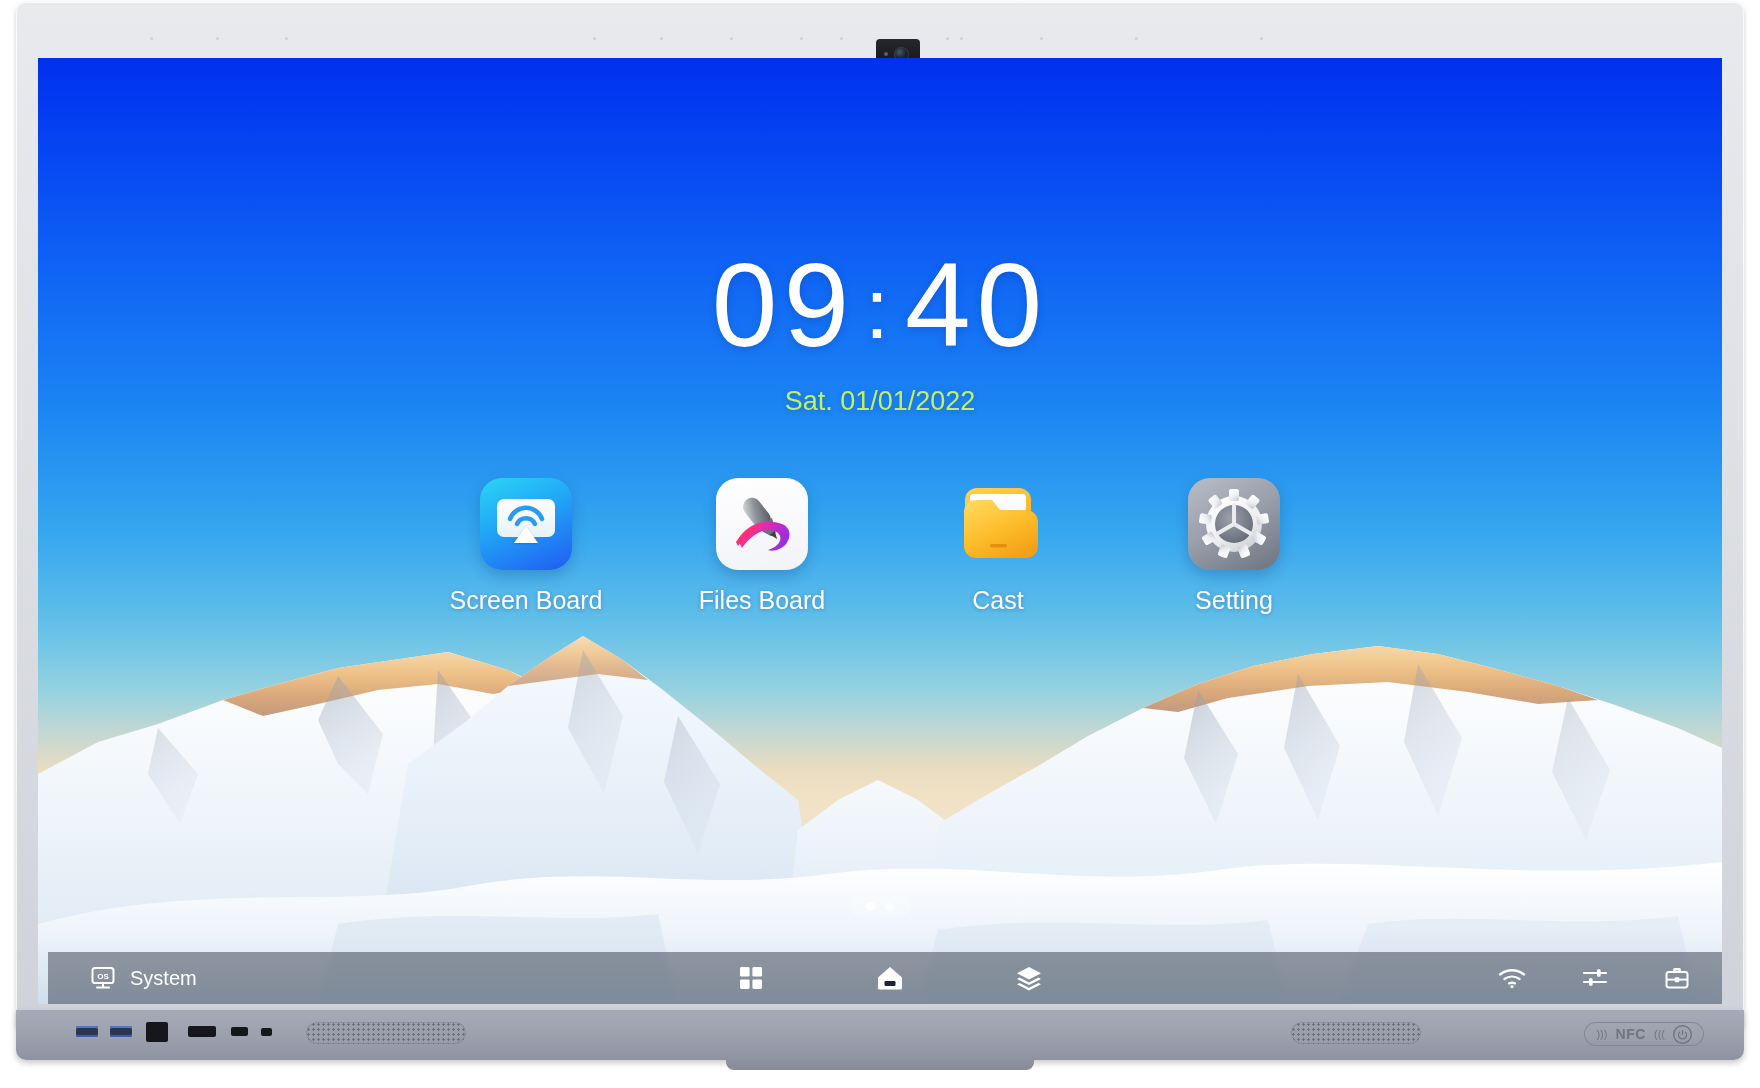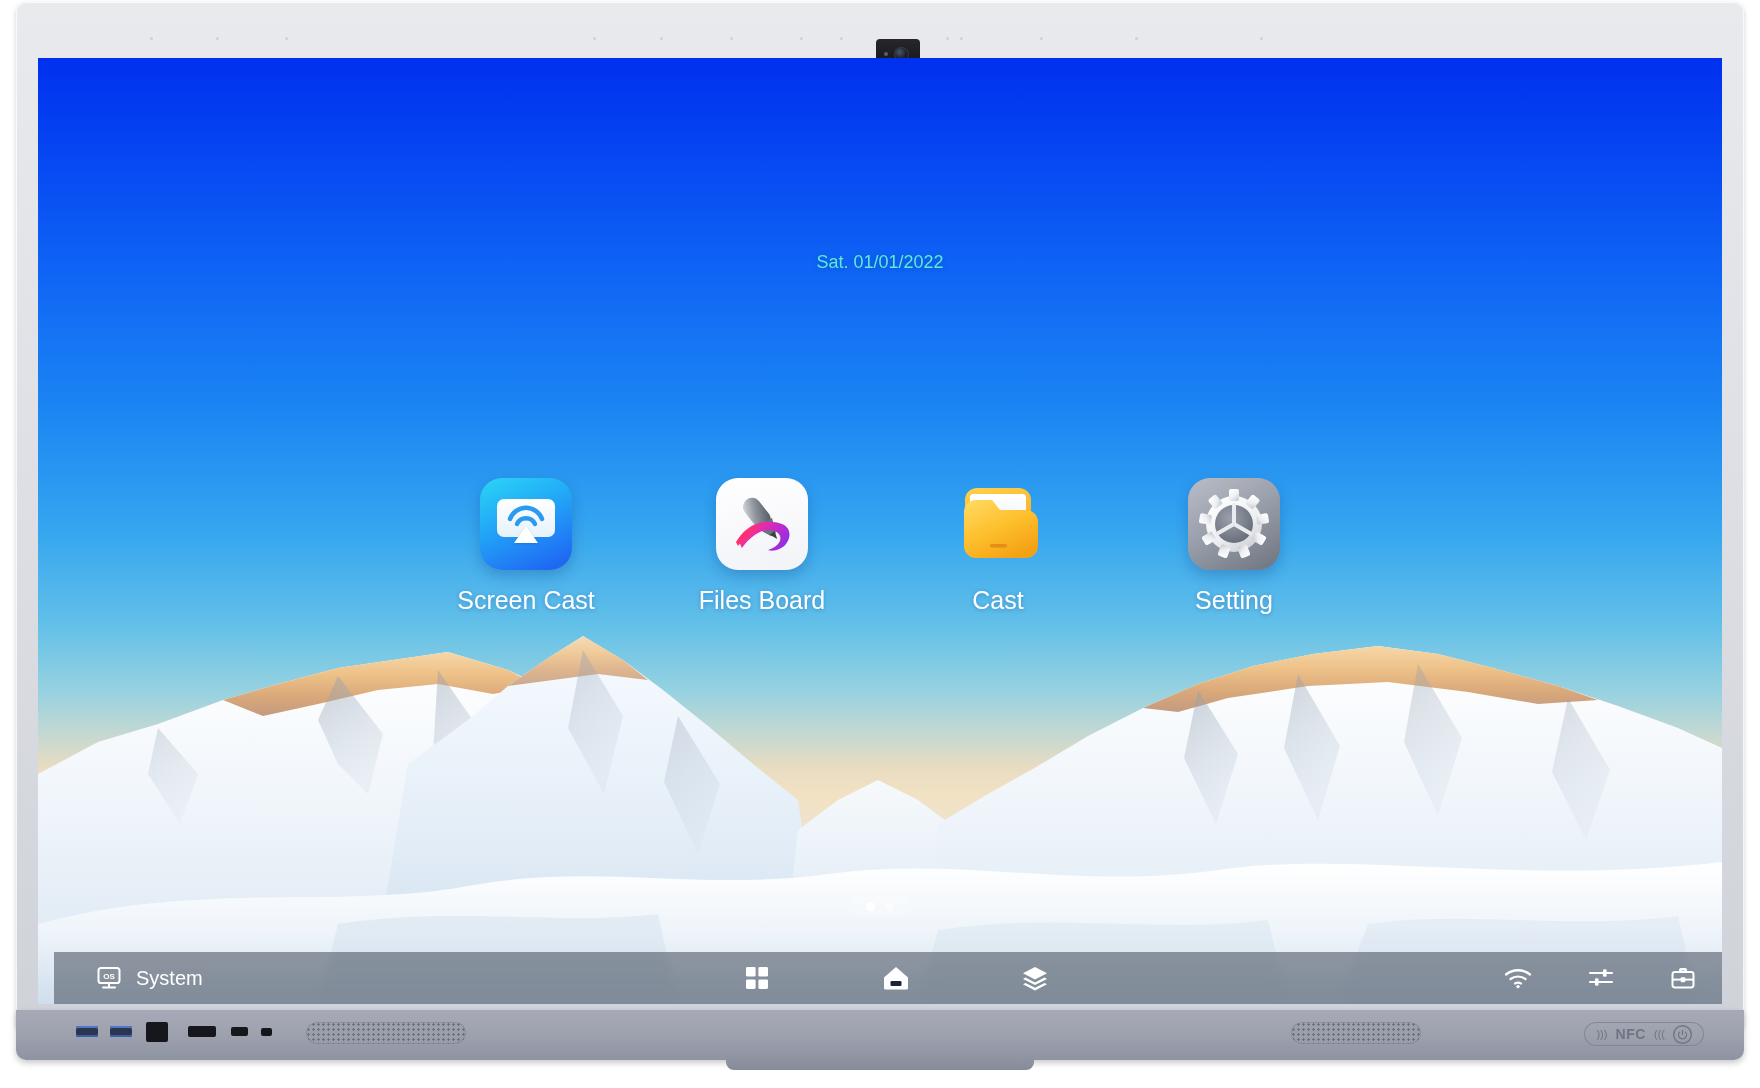--- a/index.html
+++ b/index.html
@@ -47,21 +47,21 @@
 
   
   #mountains{position:absolute;left:0;bottom:0;width:100%;height:380px;}
 
   
   #clock-wrap{position:absolute;left:0;top:188px;width:100%;text-align:center;pointer-events:none;}
   #clock{font-size:118px;font-weight:300;color:#ffffff;letter-spacing:6px;line-height:1;
     font-family:"Liberation Sans",sans-serif;
     text-shadow:0 2px 8px rgba(0,40,120,.22);}
   #clock .colon{font-size:86px;vertical-align:8px;padding:0 10px;font-weight:300;}
-  #date{margin-top:6px;font-size:18px;color:#5eead4;font-weight:400;
+  #date{margin-top:22px;font-size:27px;color:#bef264;font-weight:400;
     text-shadow:0 1px 5px rgba(0,40,120,.25);}
 
   
   #apps{position:absolute;left:0;top:420px;width:100%;display:flex;justify-content:center;gap:86px;}
   .app{width:150px;display:flex;flex-direction:column;align-items:center;cursor:pointer;}
   .app-icon{width:92px;height:92px;border-radius:22px;position:relative;
     box-shadow:0 6px 14px rgba(8,50,120,.25);}
   .app-label{margin-top:16px;font-size:25px;color:#ffffff;white-space:nowrap;
     text-shadow:0 1px 4px rgba(0,40,120,.3);}
 
@@ -84,21 +84,21 @@
   #ic-set{background:linear-gradient(150deg,#b9bdc6 0%,#9aa0ac 45%,#6e747f 100%);}
 
   
   #pager{position:absolute;left:50%;transform:translateX(-50%);top:838px;
     width:62px;height:20px;border-radius:10px;background:rgba(255,255,255,.22);
     display:flex;align-items:center;justify-content:center;gap:10px;}
   #pager .dot{width:9px;height:9px;border-radius:50%;background:rgba(255,255,255,.45);}
   #pager .dot.active{background:#ffffff;}
 
   
-  #taskbar{position:absolute;left:16px;bottom:0;width:100%;height:52px;
+  #taskbar{position:absolute;left:10px;bottom:0;width:100%;height:52px;
     background:rgba(18,26,40,.42);backdrop-filter:blur(4px);
     display:flex;align-items:center;}
   #tb-left{display:flex;align-items:center;gap:14px;padding-left:42px;}
   #tb-left .os-label{font-size:20px;color:#ffffff;}
   #tb-center{position:absolute;left:50%;transform:translateX(-50%);
     display:flex;align-items:center;gap:112px;}
   #tb-right{position:absolute;right:42px;display:flex;align-items:center;gap:56px;}
   .tb-ico{display:flex;align-items:center;justify-content:center;cursor:pointer;}
 
   
@@ -207,35 +207,36 @@
       <path d="M1380,40 L1424,114 L1400,192 L1366,118 Z" fill="url(#rockShade)" opacity="0.45"></path>
       <path d="M1530,74 L1572,146 L1548,216 L1514,148 Z" fill="url(#rockShade)" opacity="0.38"></path>
 
       <path d="M0,300 C160,256 300,286 430,262 C560,238 660,268 790,250 C920,232 1040,266 1180,246 C1320,226 1480,262 1684,238 L1684,380 L0,380 Z" fill="url(#snowFront)"></path>
       <path d="M300,300 C420,282 520,302 620,290 L640,380 L280,380 Z" fill="#c9d9e9" opacity="0.35"></path>
       <path d="M900,306 C1020,288 1120,310 1230,296 L1250,380 L880,380 Z" fill="#c9d9e9" opacity="0.3"></path>
       <path d="M1330,300 C1430,286 1530,306 1640,292 L1660,380 L1300,380 Z" fill="#c9d9e9" opacity="0.28"></path>
     </svg>
 
     <div id="clock-wrap">
+      <div id="clock"><span>09</span><span class="colon">:</span><span>40</span></div>
       <div id="date">Sat. 01/01/2022</div>
     </div>
 
     <div id="apps">
 
       <div class="app">
         <div class="app-icon" id="ic-cast">
           <div class="scr"></div>
           <div class="tri"></div>
           <svg width="40" height="26" viewBox="0 0 40 26">
             <path d="M4,14 A17,17 0 0 1 36,14" stroke="#2b9bf0" stroke-width="4.5" fill="none" stroke-linecap="round"></path>
             <path d="M11,19 A10,10 0 0 1 29,19" stroke="#2b9bf0" stroke-width="4.5" fill="none" stroke-linecap="round"></path>
           </svg>
         </div>
-        <div class="app-label">Screen Cast</div>
+        <div class="app-label">Screen Board</div>
       </div>
 
       <div class="app">
         <div class="app-icon" id="ic-wb">
           <svg width="92" height="92" viewBox="0 0 92 92">
             <defs>
               <linearGradient id="penG" x1="0" y1="0" x2="1" y2="1">
                 <stop offset="0%" stop-color="#e6e7ea"></stop>
                 <stop offset="45%" stop-color="#8f939b"></stop>
                 <stop offset="100%" stop-color="#4c5057"></stop>

